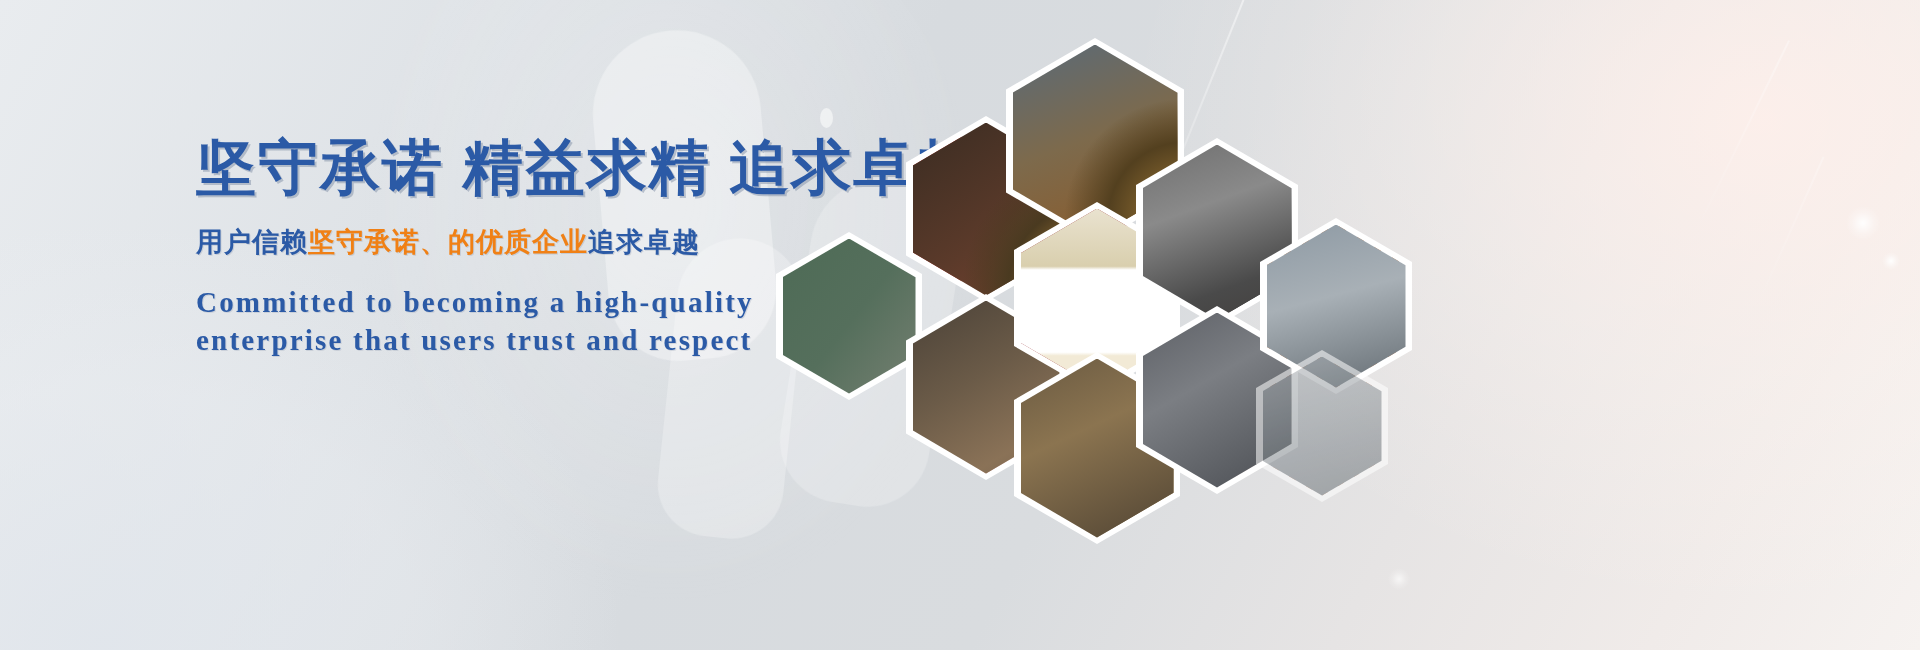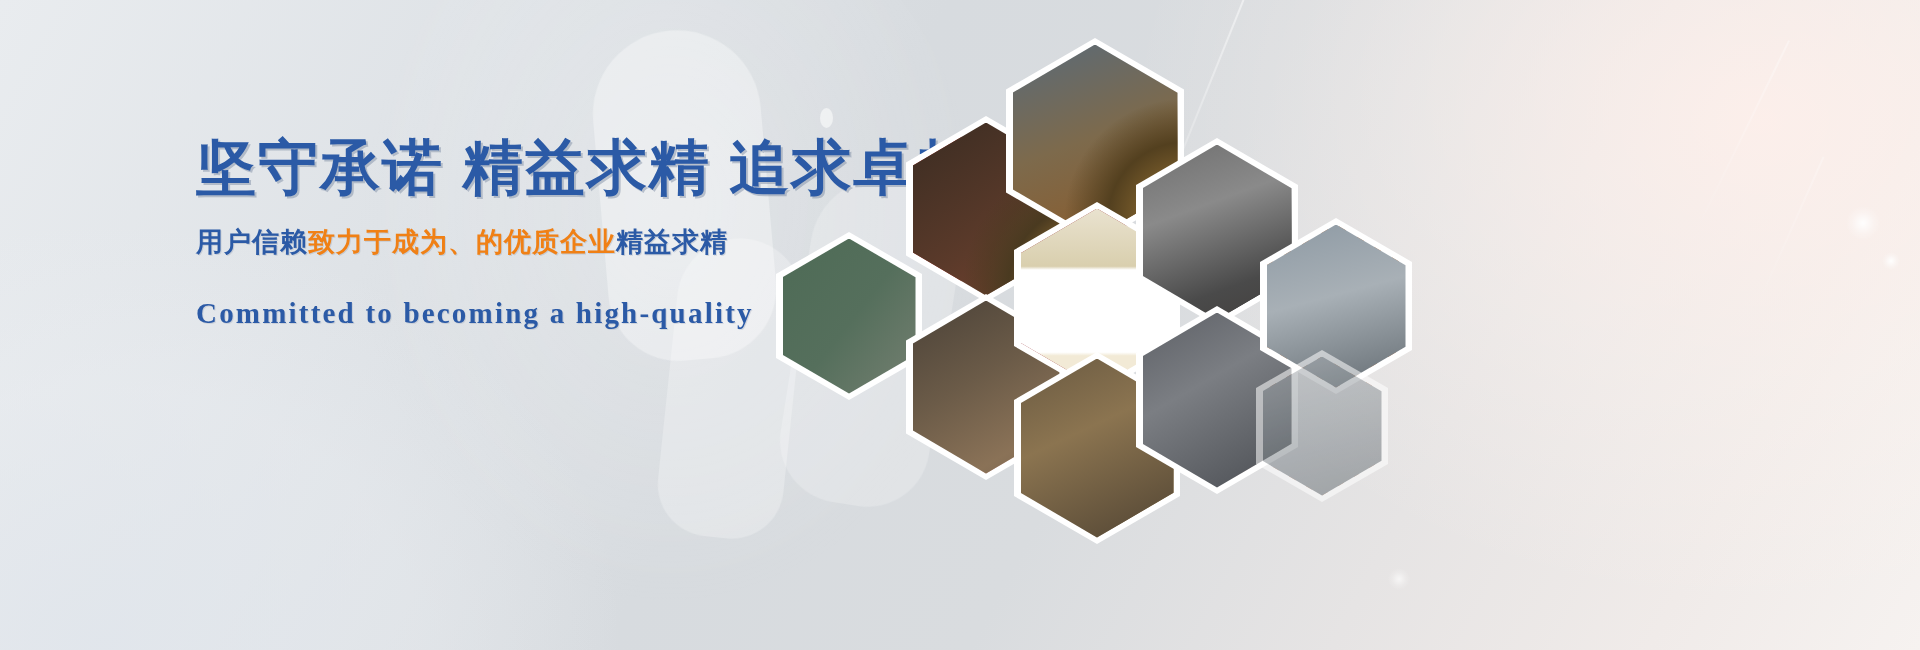--- a/index.html
+++ b/index.html
@@ -99,21 +99,21 @@
     margin-top: 26px;
     font-size: 27px;
     font-weight: 700;
     letter-spacing: 1px;
     color: #2b5aa6;
     text-shadow: 1px 1px 0 rgba(150,160,180,0.35);
     white-space: nowrap;
   }
   .subline .hl { color: #f08015; }
   .english {
-    margin-top: 35px;
+    margin-top: 24px;
     font-family: "Liberation Serif", "DejaVu Serif", serif;
     font-size: 29px;
     font-weight: 700;
     line-height: 1.30;
     color: #2b5aa6;
     letter-spacing: 2.2px;
     text-shadow: 1px 1px 0 rgba(150,160,180,0.3);
   }
 
   
@@ -227,25 +227,26 @@
   <div class="streak streak-3"></div>
   <div class="spark" style="left:1846px;top:206px;width:34px;height:34px;"></div>
   <div class="spark" style="left:1882px;top:252px;width:18px;height:18px;"></div>
   <div class="spark" style="left:1388px;top:568px;width:22px;height:22px;opacity:.7"></div>
 
   <div class="copy">
 
     <div class="headline">坚守承诺  精益求精 追求卓越</div>
 
     <div class="subline">
-      <span>用户信赖</span><span class="hl">致力于成为</span><span class="hl">、</span><span class="hl">的优质企业</span><span>精益求精</span>
+      <span>用户信赖</span><span class="hl">坚守承诺</span><span class="hl">、</span><span class="hl">的优质企业</span><span>追求卓越</span>
     </div>
 
     <div class="english">
       <div>Committed to becoming a high-quality</div>
+      <div>enterprise that users trust and respect</div>
     </div>
 
   </div>
 
   <div id="collage">
 
     <div class="hex" style="left:6px; top:182px; width:146px; height:168px;">
       <div class="inner">
           <div class="ph ph-pipe ph-blur"></div>
         </div>

